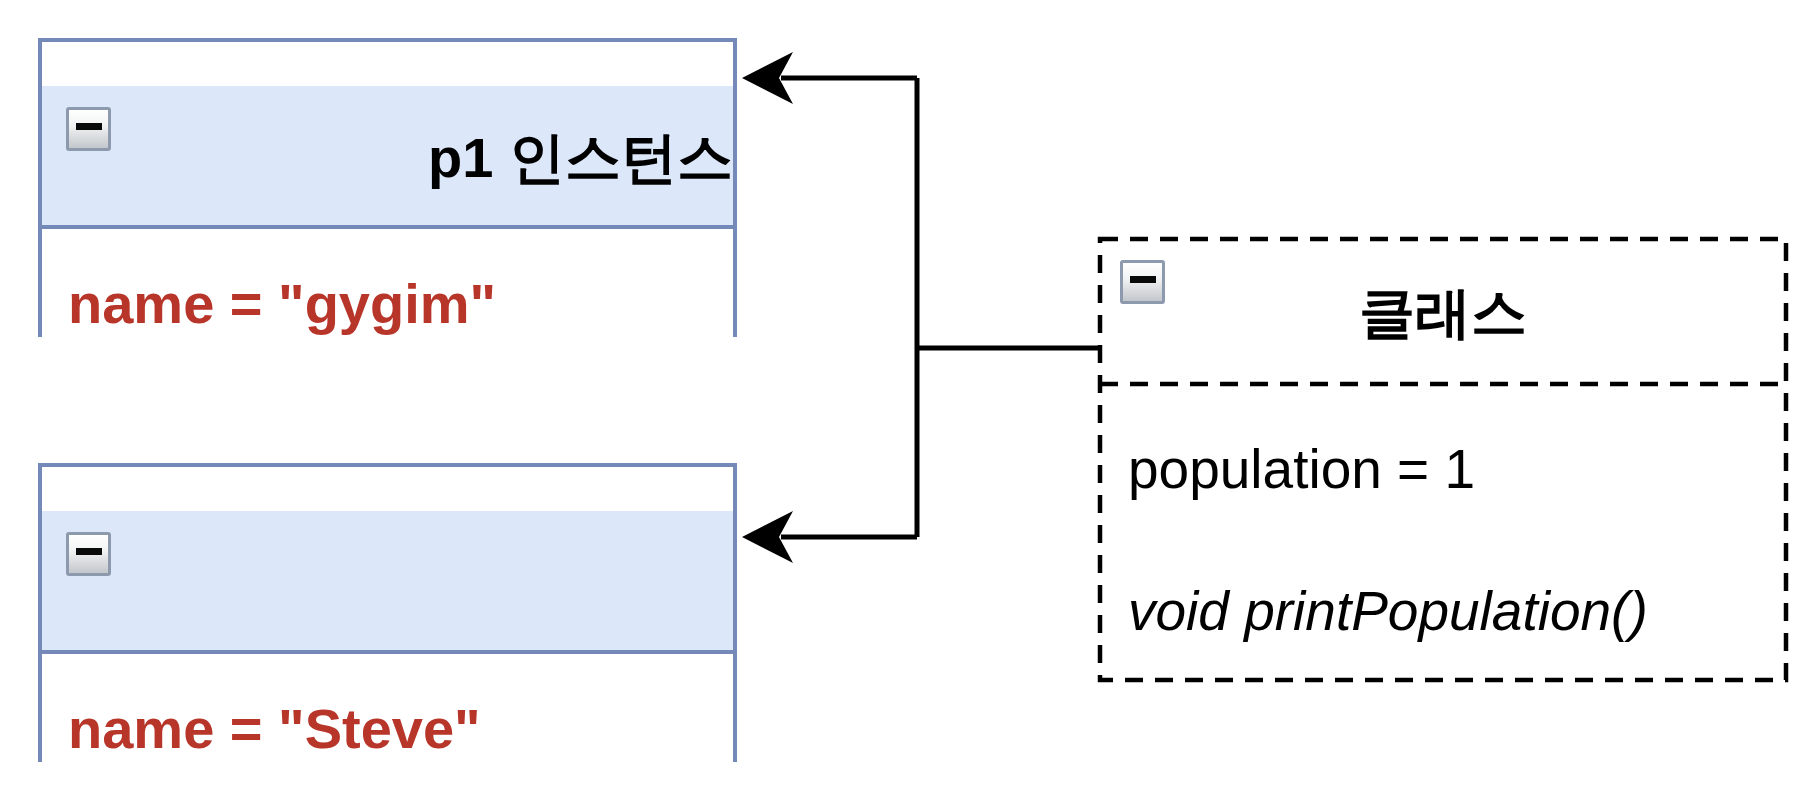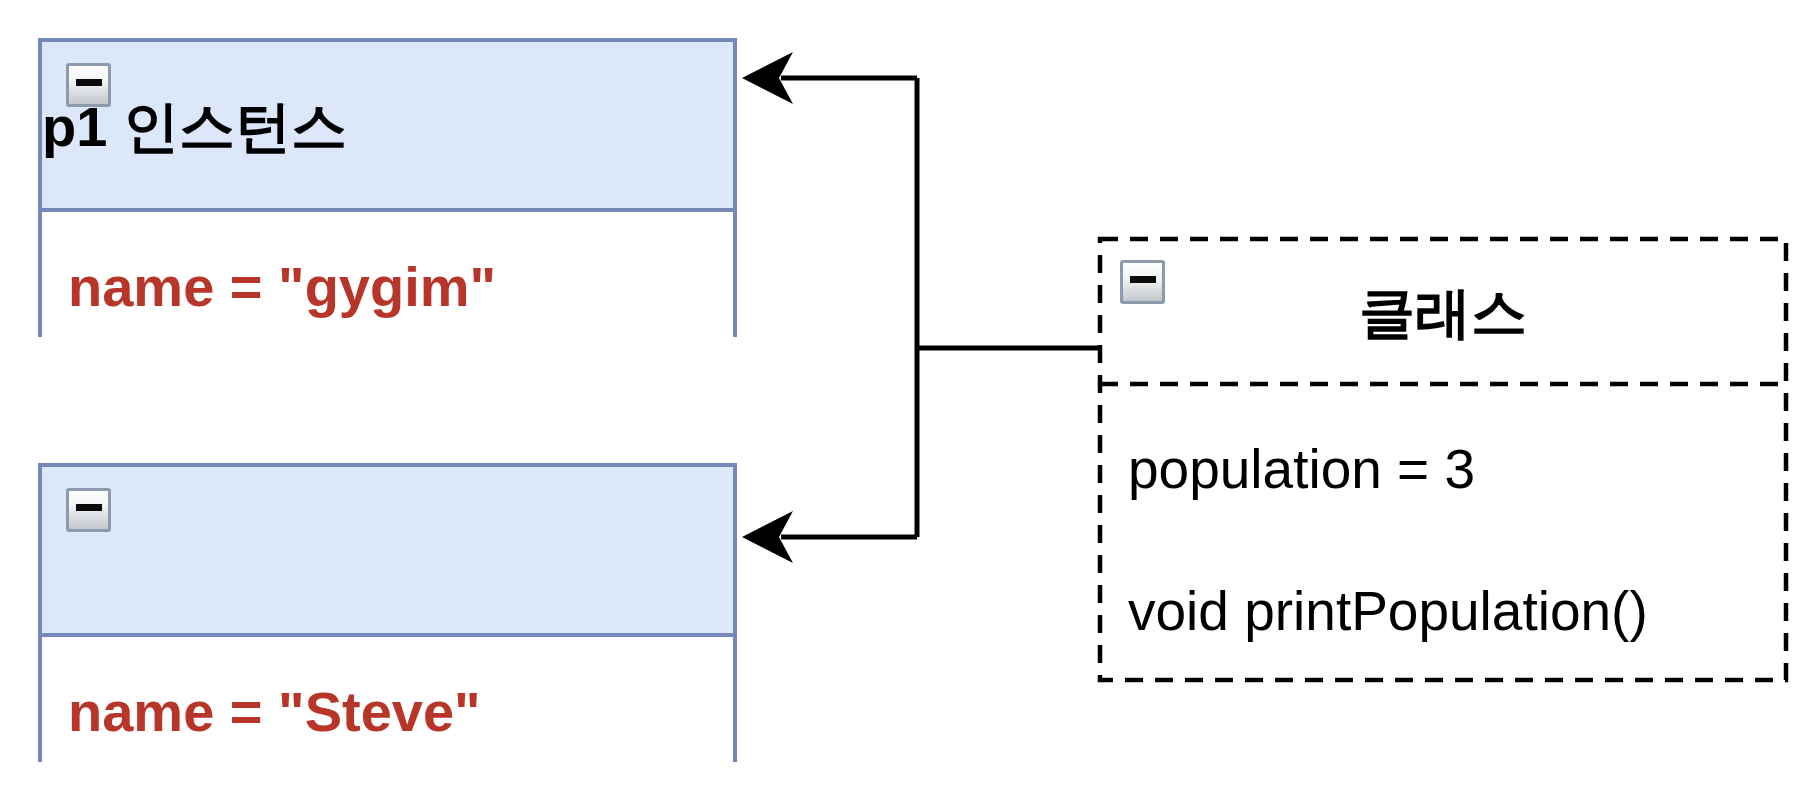--- a/index.html
+++ b/index.html
@@ -27,24 +27,24 @@
   .dashed-border{stroke:var(--connector);stroke-width:4.5;fill:none;stroke-dasharray:18 12;}
 
   .instance-box{
     position:absolute;
     width:699px;height:299px;
     border:4px solid var(--box-border);
     background:#ffffff;
   }
   .instance-box .box-header{
     position:relative;
-    height:170px;
+    height:143px;
     background:var(--header-fill);
     border-bottom:4px solid var(--box-border);
-    display:flex;align-items:center;justify-content:flex-start;
+    display:flex;align-items:center;justify-content:flex-end;margin-top:44px;
   }
   .box-title{
     font-size:56px;font-weight:bold;color:#000;
     letter-spacing:0px;padding-top:6px;
   }
   .instance-box .box-body{
     height:148px;
     display:flex;align-items:center;
     padding-left:26px;
     background:#ffffff;
@@ -75,21 +75,21 @@
   .class-box .class-header{
     position:relative;height:147px;
     display:flex;align-items:center;justify-content:center;
   }
   .class-box .collapse-btn{left:22px;top:23px;}
   .class-line{
     position:absolute;left:30px;
     font-size:55px;color:#000;white-space:nowrap;
   }
   .class-field{top:200px;}
-  .class-method{top:342px;}
+  .class-method{top:342px;font-style:italic;}
 </style>
 </head>
 <body>
 
 <div class="stage">
 
   <svg class="overlay" viewBox="0 0 1820 802">
 
     <rect class="dashed-border" x="1100" y="239" width="686" height="441"></rect>
     <line class="dashed-border" x1="1100" y1="384" x2="1786" y2="384"></line>
@@ -125,17 +125,17 @@
     </div>
   </div>
 
   <div class="class-box">
     <div class="class-header">
       <button class="collapse-btn">
         <span class="minus-bar"></span>
       </button>
       <div class="box-title">클래스</div>
     </div>
-    <div class="class-line class-field">population = 3</div>
+    <div class="class-line class-field">population = 1</div>
     <div class="class-line class-method">void printPopulation()</div>
   </div>
 
 </div>
 
 </body></html>

